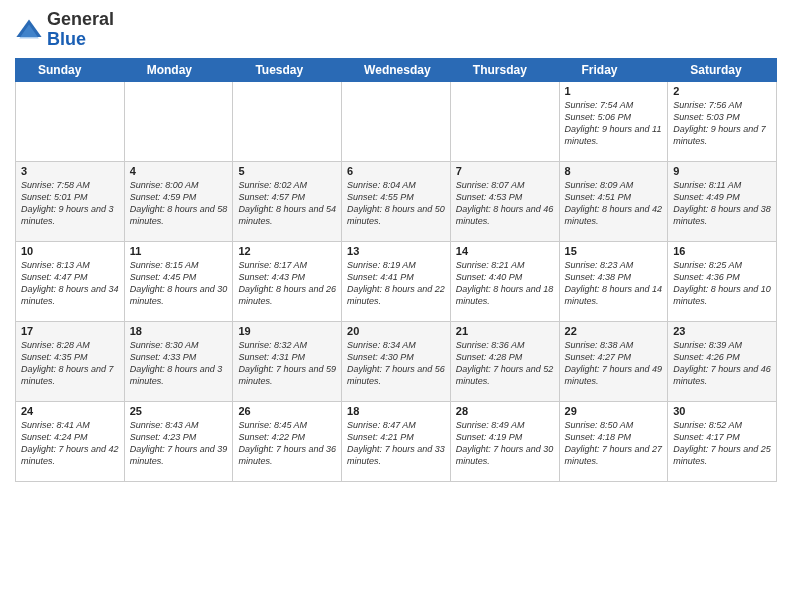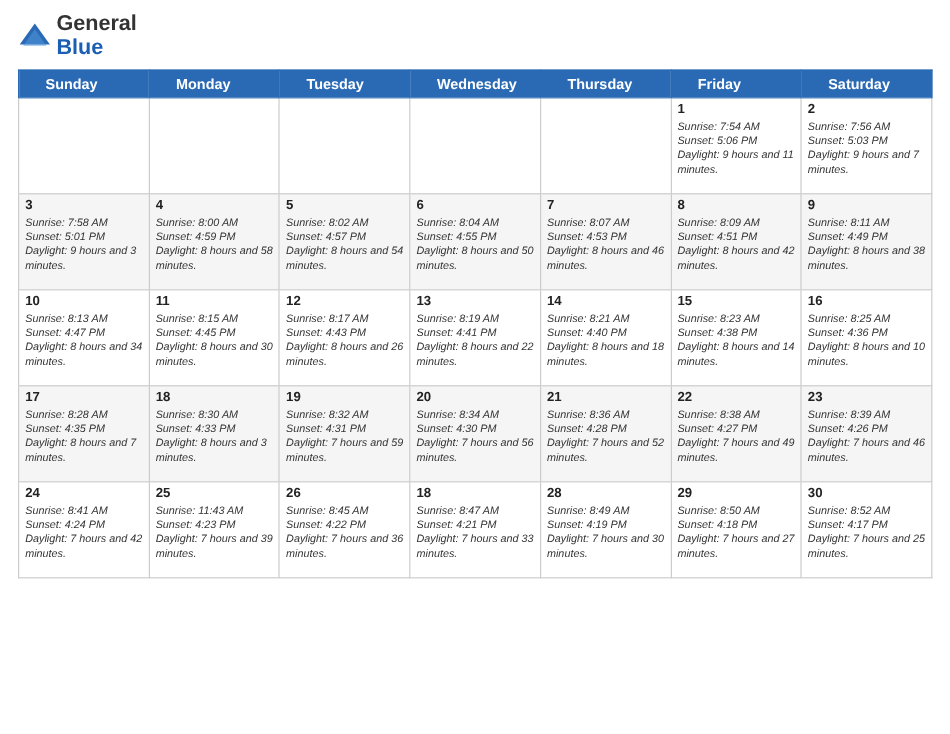--- a/index.html
+++ b/index.html
@@ -275,21 +275,21 @@
         </tr>
         <tr>
           <td>
             <div class="day-number">24</div>
             <div class="day-info">Sunrise: 8:41 AM
 Sunset: 4:24 PM
 Daylight: 7 hours and 42 minutes.</div>
           </td>
           <td>
             <div class="day-number">25</div>
-            <div class="day-info">Sunrise: 11:43 AM
+            <div class="day-info">Sunrise: 8:43 AM
 Sunset: 4:23 PM
 Daylight: 7 hours and 39 minutes.</div>
           </td>
           <td>
             <div class="day-number">26</div>
             <div class="day-info">Sunrise: 8:45 AM
 Sunset: 4:22 PM
 Daylight: 7 hours and 36 minutes.</div>
           </td>
           <td>

